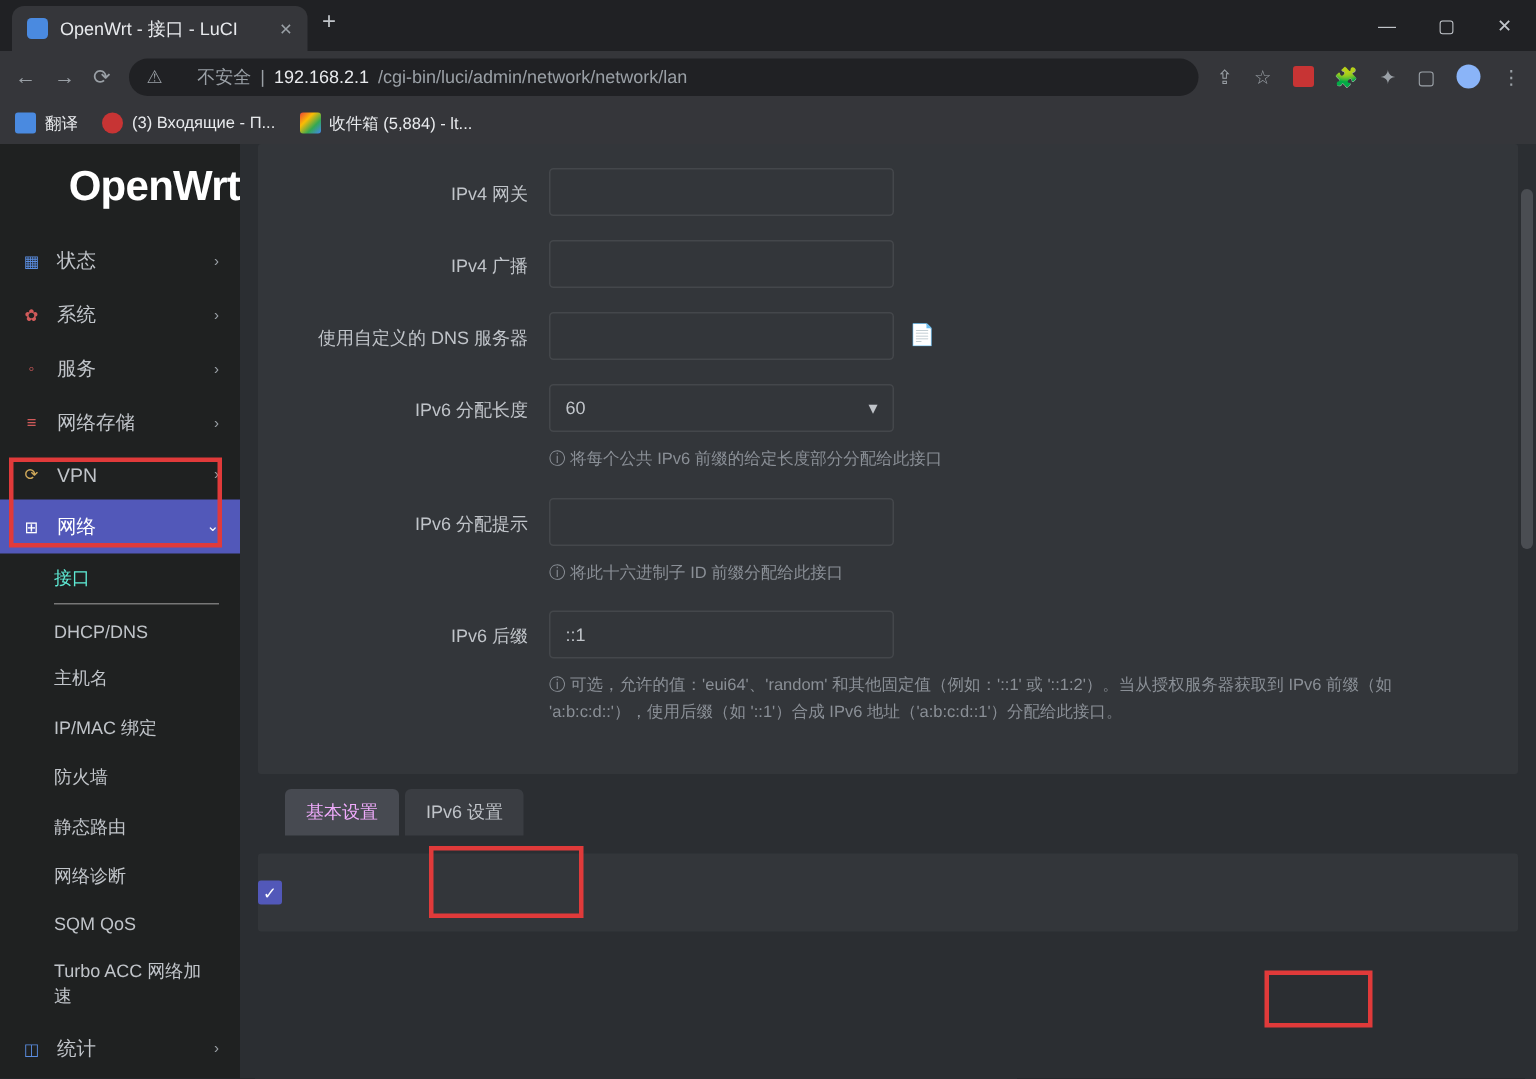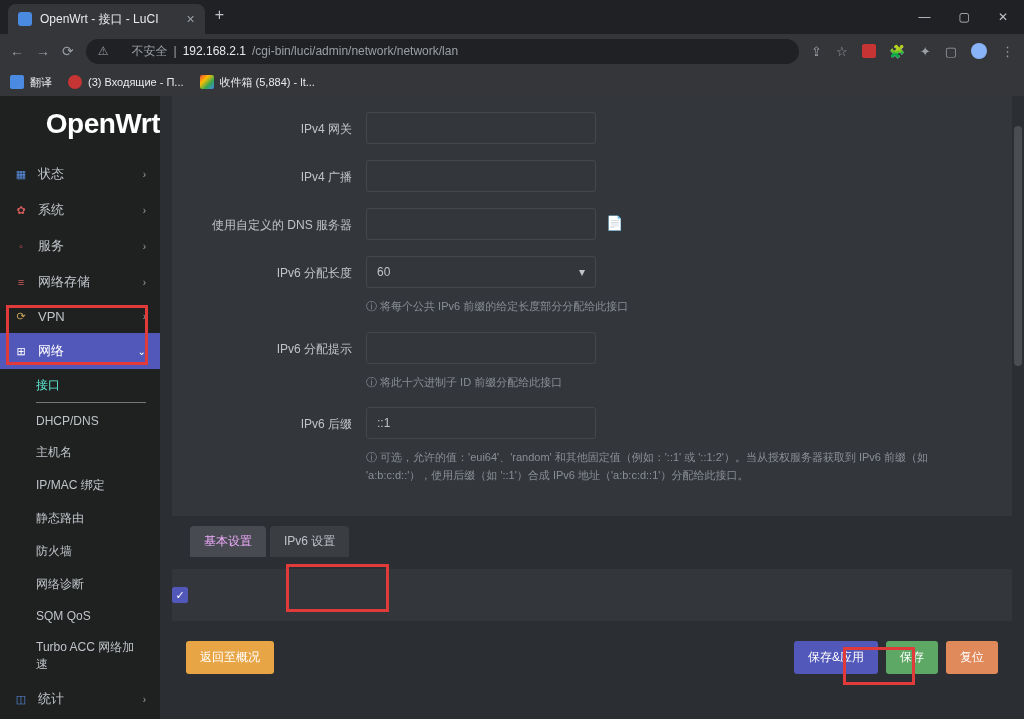--- a/index.html
+++ b/index.html
@@ -175,22 +175,22 @@
     <div class="nav-item active">
       <span class="nav-ic">⊞</span>
       <span>网络</span>
       <span class="chev">⌄</span>
     </div>
     <div class="sub-nav">
       <div class="sub-item active">接口</div>
       <div class="sub-item">DHCP/DNS</div>
       <div class="sub-item">主机名</div>
       <div class="sub-item">IP/MAC 绑定</div>
+      <div class="sub-item">防火墙</div>
       <div class="sub-item">静态路由</div>
-      <div class="sub-item">防火墙</div>
       <div class="sub-item">网络诊断</div>
       <div class="sub-item">SQM QoS</div>
       <div class="sub-item">Turbo ACC 网络加速</div>
     </div>
     <div class="nav-item">
       <span class="nav-ic" style="color:#5a8de0;">◫</span>
       <span>统计</span>
       <span class="chev">›</span>
     </div>
     <div class="nav-item">
@@ -255,27 +255,19 @@
       </div>
 
       <div class="section-bg" style="padding:18px 0 2px 0;">
         <div class="form-row checkbox-row">
           <div class="form-body">
             <div class="chk">✓</div>
           </div>
         </div>
       </div>
 
-      <div class="bottom-actions">
-        <button class="btn btn-back">返回至概况</button>
-        <div class="right-btns">
-          <button class="btn btn-save-apply">保存&amp;应用</button>
-          <button class="btn btn-save">保存</button>
-          <button class="btn btn-reset">复位</button>
-        </div>
-      </div>
 
       <div class="footer">
         
       </div>
     </div>
   </div>
 </div>
 
 </body></html>

